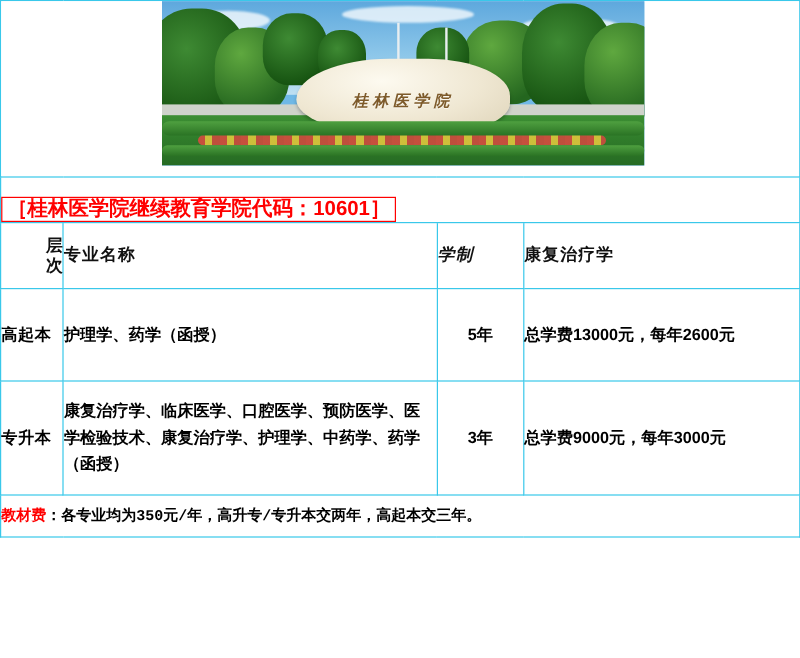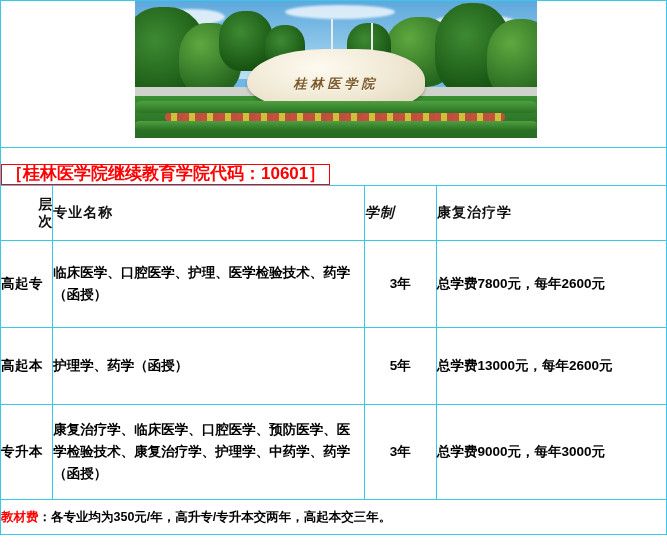--- a/index.html
+++ b/index.html
@@ -181,20 +181,21 @@
   .foot-cell {
     height: 34px;
     padding-left: 4px;
     border: 1px solid #39c8ea;
   }
   .foot-line {
     font-size: 12.5px;
     line-height: 18px;
     color: #000000;
     font-weight: bold;
+    font-family: Liberation Mono, monospace;
   }
   .foot-label {
     color: #ff0000;
     font-weight: bold;
   }
 </style>
 </head>
 <body>
 
 <div class="page">
@@ -249,26 +250,20 @@
     </td>
   </tr>
 
   <tr class="hdr">
     <td class="c1">层次</td>
     <td class="c2">专业名称</td>
     <td class="c3">学制</td>
     <td class="c4">康复治疗学</td>
   </tr>
 
-  <tr class="row r1">
-    <td class="cell-level">高起专</td>
-    <td class="cell-major">临床医学、口腔医学、护理、医学检验技术、药学（函授）</td>
-    <td class="cell-years">3年</td>
-    <td class="cell-fee">总学费7800元，每年2600元</td>
-  </tr>
 
   <tr class="row r2">
     <td class="cell-level">高起本</td>
     <td class="cell-major">护理学、药学（函授）</td>
     <td class="cell-years">5年</td>
     <td class="cell-fee">总学费13000元，每年2600元</td>
   </tr>
 
   <tr class="row r3">
     <td class="cell-level">专升本</td>

